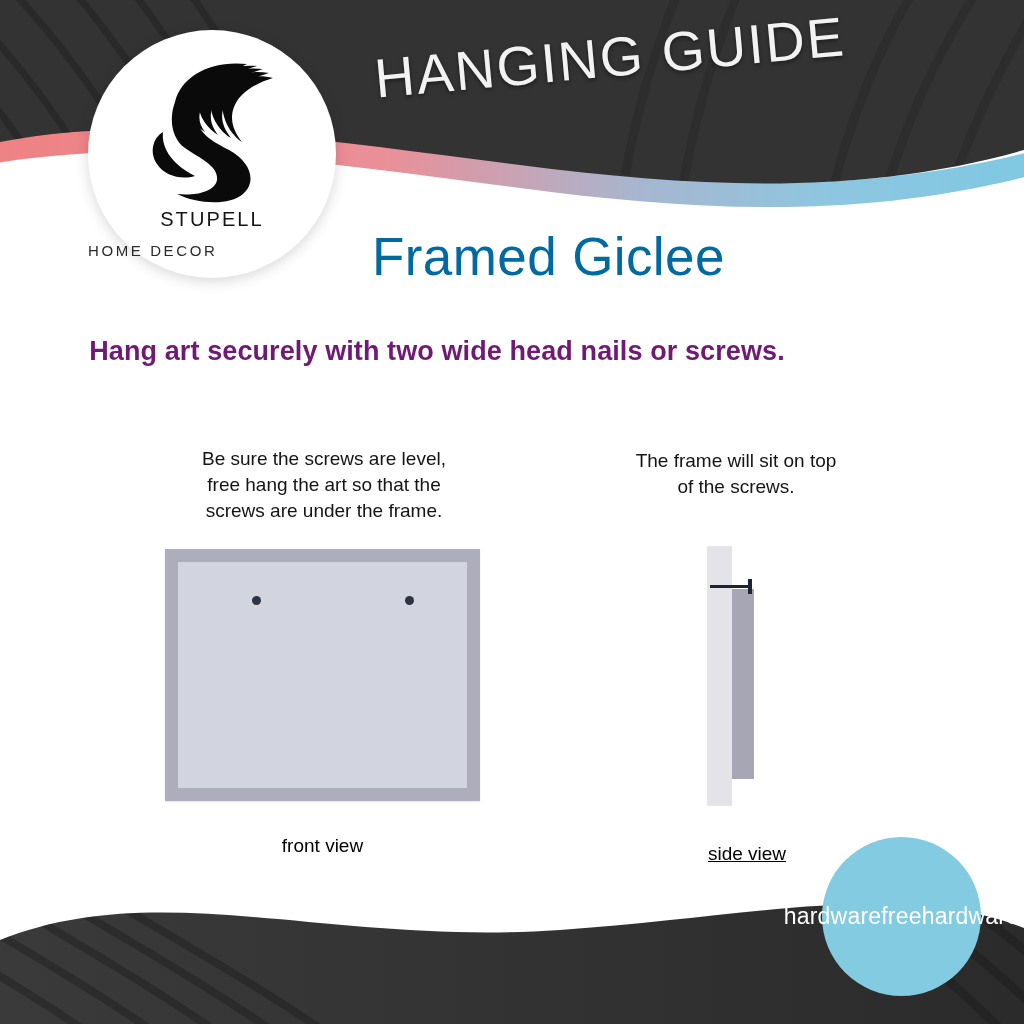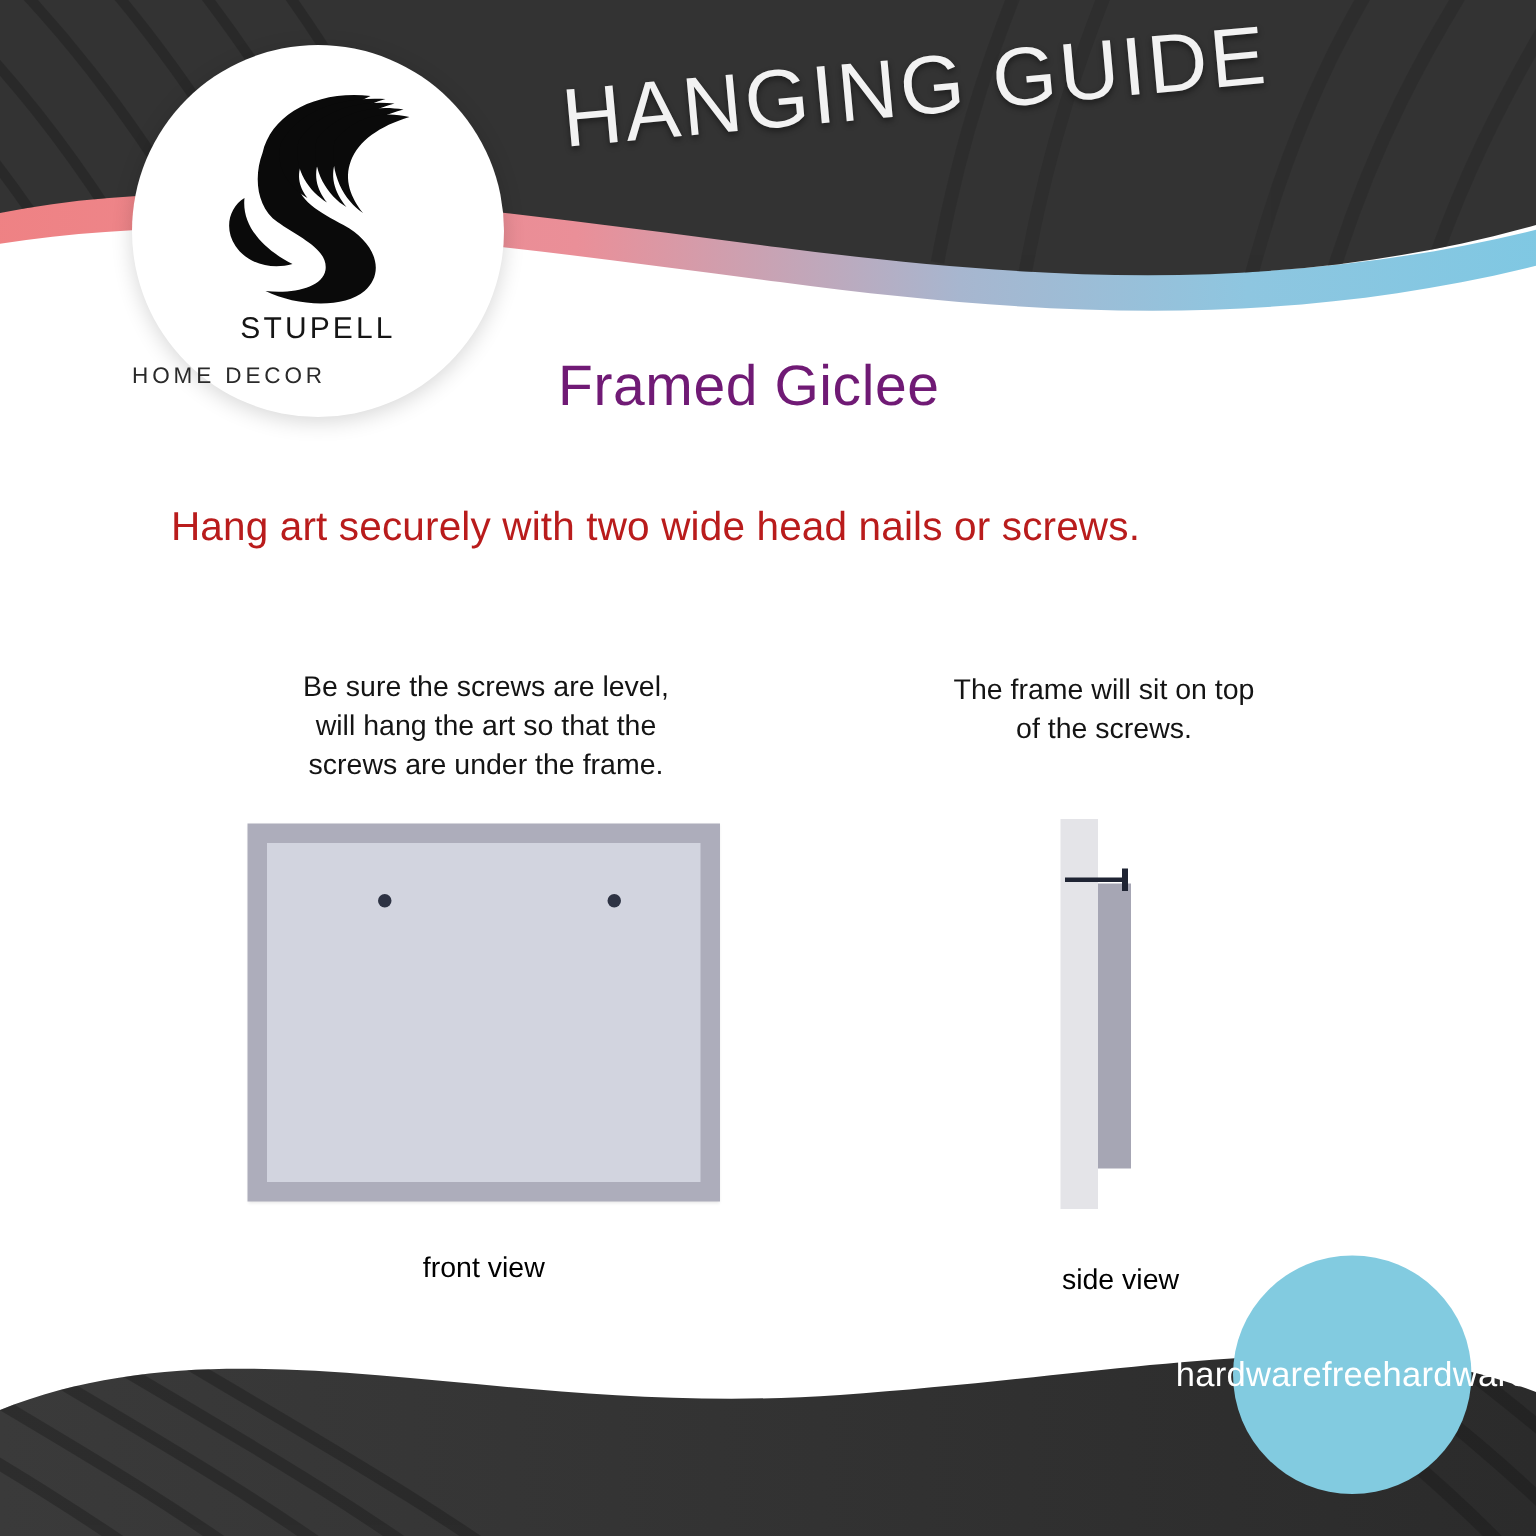--- a/index.html
+++ b/index.html
@@ -87,41 +87,41 @@
     color: #f2f2f2;
     text-shadow: 0 2px 4px rgba(0,0,0,0.45);
     white-space: nowrap;
     z-index: 30;
   }
 
   
   #product-type {
     position: absolute;
     left: 372px;
-    top: 237px;
-    font-family: "Liberation Sans", sans-serif;
-    font-size: 38px;
+    top: 226px;
+    font-family: "Liberation Sans", sans-serif;
+    font-size: 53px;
     font-weight: 400;
-    color: #701a75;
+    color: #0369a1;
     letter-spacing: 0.4px;
     white-space: nowrap;
     z-index: 30;
   }
 
   
   #lead-instruction {
     position: absolute;
     left: 0;
     top: 336px;
     width: 874px;
     text-align: center;
     font-family: "Liberation Sans", sans-serif;
     font-size: 27px;
-    font-weight: 400;
-    color: #b91c1c;
+    font-weight: 700;
+    color: #701a75;
     letter-spacing: 0.1px;
     z-index: 30;
   }
 
   
   .caption-block {
     position: absolute;
     font-family: "Liberation Sans", sans-serif;
     font-size: 19px;
     line-height: 26px;
@@ -214,21 +214,21 @@
   
   .view-label {
     position: absolute;
     font-family: "Liberation Sans", sans-serif;
     font-size: 19px;
     color: #000000;
     text-align: center;
     z-index: 30;
   }
   #front-view-label { left: 165px; top: 835px; width: 315px; }
-  #side-view-label  { left: 658px; top: 843px; width: 178px; }
+  #side-view-label  { left: 658px; top: 843px; width: 178px; text-decoration: underline; }
 
   
   #hardware-badge {
     position: absolute;
     left: 822px;
     top: 837px;
     width: 159px;
     height: 159px;
     border-radius: 50%;
     background: #82cbe0;
@@ -344,21 +344,21 @@
   </div>
 
   <div id="header-title">HANGING GUIDE</div>
 
   <div id="product-type">Framed Giclee</div>
 
   <div id="lead-instruction">Hang art securely with two wide head nails or screws.</div>
 
   <div class="caption-block" id="front-caption">
     <div>Be sure the screws are level,</div>
-    <div>will hang the art so that the</div>
+    <div>free hang the art so that the</div>
     <div>screws are under the frame.</div>
   </div>
 
   <div class="caption-block" id="side-caption">
     <div>The frame will sit on top</div>
     <div>of the screws.</div>
   </div>
 
   <div id="front-view-diagram">
     <div id="front-view-mat">

